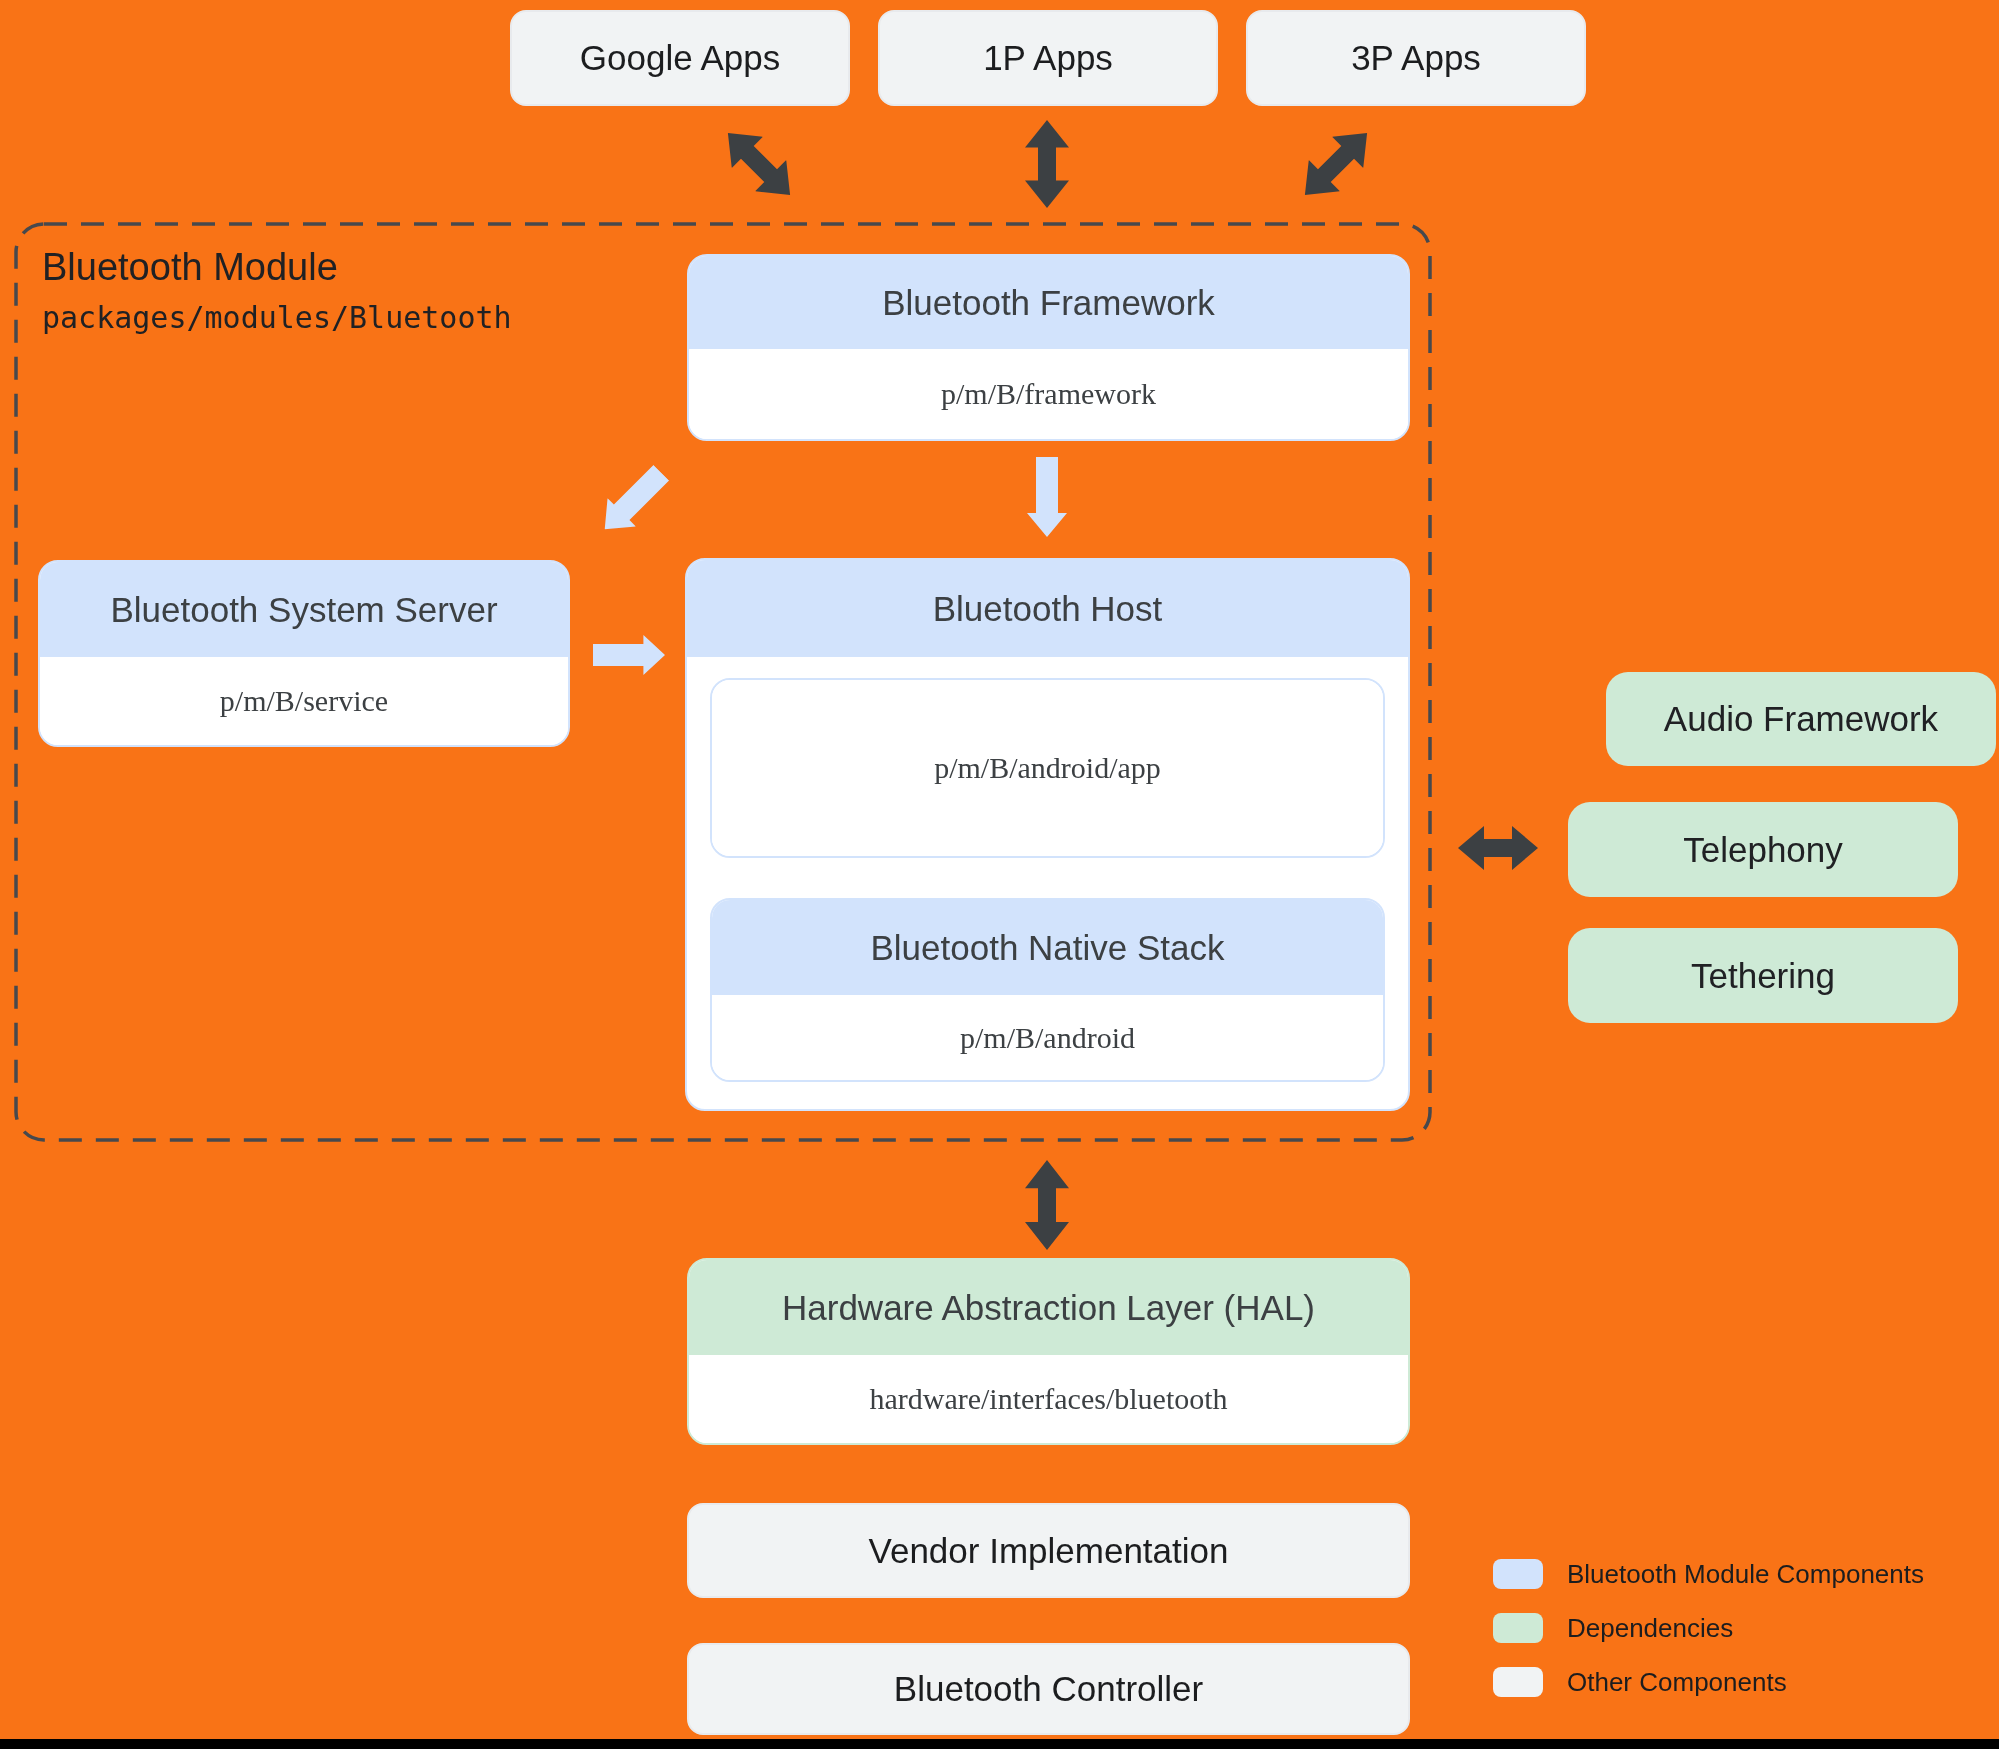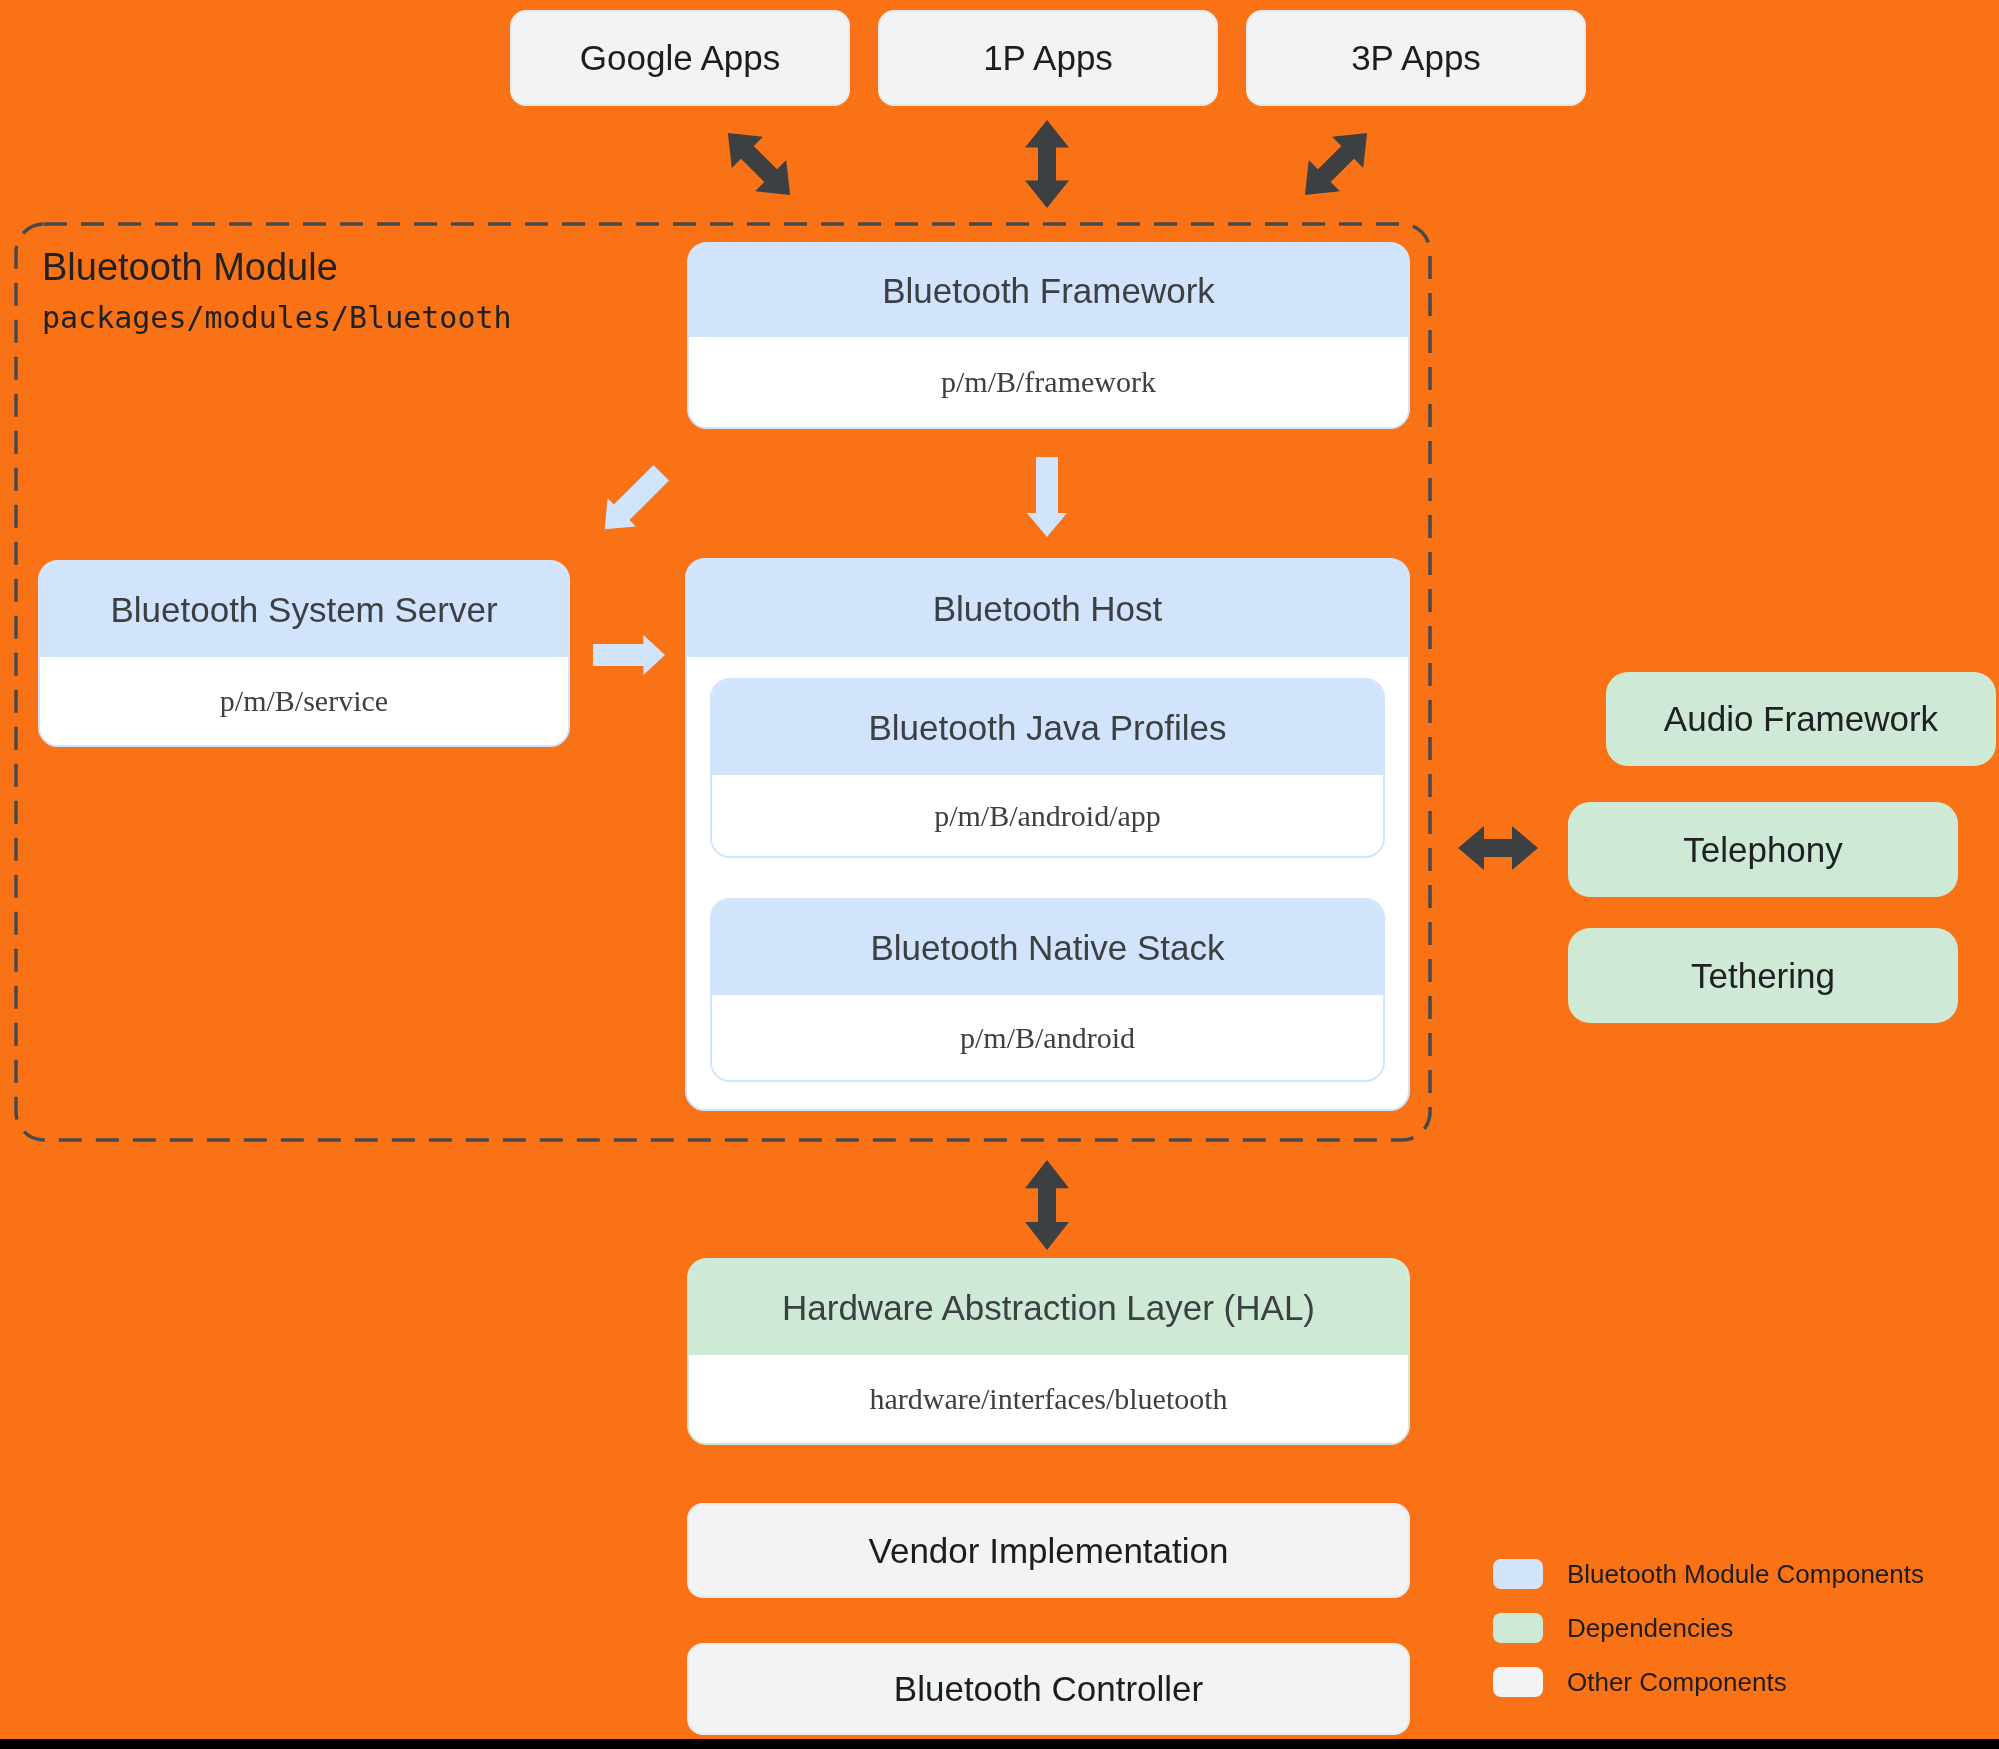--- a/index.html
+++ b/index.html
@@ -103,21 +103,21 @@
 
   <div class="abs" style="left:14px;top:222px;width:1418px;height:920px;">
     <svg width="1418" height="920" viewBox="0 0 1418 920">
       <rect x="2" y="2" width="1414" height="916" rx="28" fill="none" stroke="#47494d" stroke-width="3.5" stroke-dasharray="23 14"></rect>
     </svg>
   </div>
 
   <div class="abs module-title" style="left:42px;top:246px;">Bluetooth Module</div>
   <div class="abs module-path" style="left:42px;top:300px;">packages/modules/Bluetooth</div>
 
-  <div class="abs node blue" style="left:687px;top:242px;width:723px;height:187px;">
+  <div class="abs node blue" style="left:687px;top:254px;width:723px;height:187px;">
     <div class="node-header" style="height:93px;">Bluetooth Framework</div>
     <div class="node-body">p/m/B/framework</div>
   </div>
 
   <div class="abs" style="left:1027px;top:457px;width:40px;height:80px;">
     <svg width="40" height="80" viewBox="0 0 40 80" preserveAspectRatio="none">
       <polygon class="arrow-light" points="9,0 31,0 31,56 40,56 20,80 0,56 9,56"></polygon>
     </svg>
   </div>
   <div class="abs rot45" style="left:613px;top:461px;width:40px;height:80px;">
@@ -134,21 +134,20 @@
   <div class="abs node blue" style="left:38px;top:560px;width:532px;height:187px;">
     <div class="node-header" style="height:95px;">Bluetooth System Server</div>
     <div class="node-body">p/m/B/service</div>
   </div>
 
   <div class="abs host" style="left:685px;top:558px;width:725px;height:553px;">
     <div class="host-header">Bluetooth Host</div>
   </div>
 
   <div class="abs node blue" style="left:710px;top:678px;width:675px;height:180px;">
-    <div class="node-header" style="height:95px;">Bluetooth Java Profiles</div>
     <div class="node-body">p/m/B/android/app</div>
   </div>
 
   <div class="abs node blue" style="left:710px;top:898px;width:675px;height:184px;">
     <div class="node-header" style="height:95px;">Bluetooth Native Stack</div>
     <div class="node-body">p/m/B/android</div>
   </div>
 
   <div class="abs dep-box" style="left:1568px;top:672px;width:390px;height:94px;margin-left:38px;">
     <span>Audio Framework</span>

